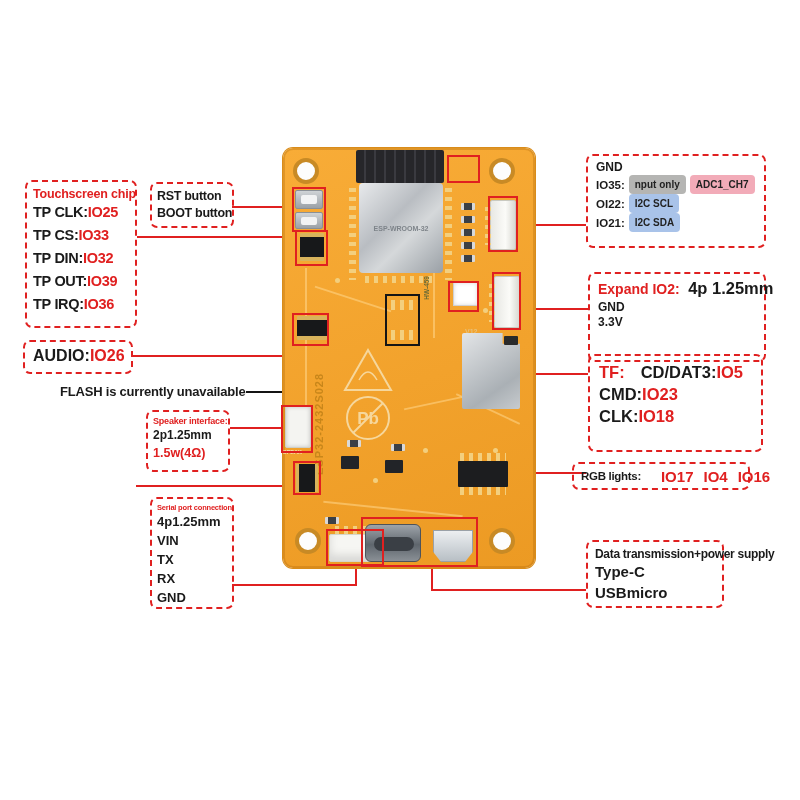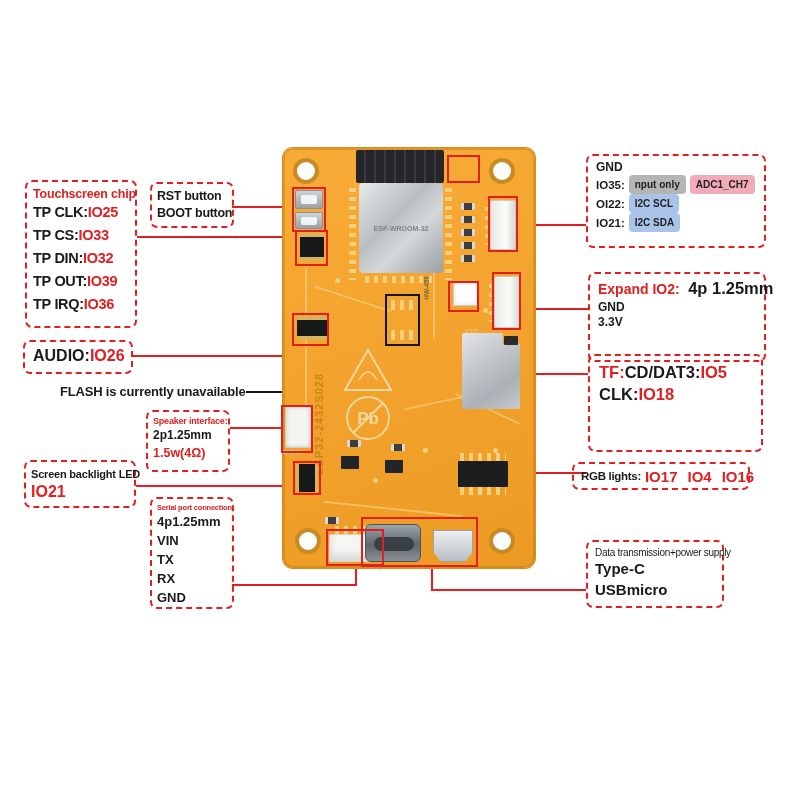--- a/index.html
+++ b/index.html
@@ -188,24 +188,20 @@
   </div>
 
   <div style="position:absolute;left:60px;top:384px;font-size:13px;font-weight:bold;white-space:nowrap;letter-spacing:-0.2px;">FLASH is currently unavailable</div>
 
   <div class="abox" style="left:146px;top:410px;width:84px;height:62px;padding:4px 5px;">
     <div class="red" style="font-size:9px;font-weight:bold;letter-spacing:-0.2px;">Speaker interface:</div>
     <div class="blk" style="font-size:12px;font-weight:bold;line-height:19px;">2p1.25mm</div>
     <div class="red" style="font-size:12.5px;font-weight:bold;line-height:17px;">1.5w(4Ω)</div>
   </div>
 
-  <div class="abox" style="left:24px;top:460px;width:112px;height:48px;padding:4px 5px;">
-    <div class="blk" style="font-size:11px;font-weight:bold;line-height:16px;letter-spacing:-0.2px;">Screen backlight LED</div>
-    <div class="red" style="font-size:16px;font-weight:bold;line-height:20px;">IO21</div>
-  </div>
 
   <div class="abox" style="left:150px;top:497px;width:84px;height:112px;padding:4px 5px;">
     <div class="red" style="font-size:7.5px;font-weight:bold;letter-spacing:-0.2px;">Serial port connection:</div>
     <div class="blk" style="font-size:13px;font-weight:bold;line-height:19px;">4p1.25mm</div>
     <div class="blk" style="font-size:13px;font-weight:bold;line-height:19px;">VIN</div>
     <div class="blk" style="font-size:13px;font-weight:bold;line-height:19px;">TX</div>
     <div class="blk" style="font-size:13px;font-weight:bold;line-height:19px;">RX</div>
     <div class="blk" style="font-size:13px;font-weight:bold;line-height:19px;">GND</div>
   </div>
 
@@ -226,31 +222,32 @@
     <div style="line-height:21px;">
       <span class="red" style="font-size:14px;font-weight:bold;">Expand IO2:</span>
       <span class="blk" style="font-size:16.5px;font-weight:bold;margin-left:4px;">4p 1.25mm</span>
     </div>
     <div class="blk" style="font-size:12px;font-weight:bold;line-height:15px;">GND</div>
     <div class="blk" style="font-size:12px;font-weight:bold;line-height:15px;">3.3V</div>
   </div>
 
   <div class="abox" style="left:588px;top:354px;width:175px;height:98px;padding:5px 9px;">
     <div style="font-size:16.5px;font-weight:bold;line-height:22px;">
-      <span class="red" style="margin-right:0;">TF:</span><span class="blk">CD/DAT3:</span><span class="red">IO5</span>
-    </div>
+      <span class="red" style="margin-right:16px;">TF:</span><span class="blk">CD/DAT3:</span><span class="red">IO5</span>
+    </div>
+    <div style="font-size:16.5px;font-weight:bold;line-height:22px;"><span class="blk">CMD:</span><span class="red">IO23</span></div>
     <div style="font-size:16.5px;font-weight:bold;line-height:22px;"><span class="blk">CLK:</span><span class="red">IO18</span></div>
   </div>
 
   <div class="abox" style="left:572px;top:462px;width:178px;height:28px;padding:0 7px;display:flex;align-items:center;">
     <span class="blk" style="font-size:11.5px;font-weight:bold;letter-spacing:-0.3px;">RGB lights:</span>
-    <span class="red" style="font-size:15px;font-weight:bold;margin-left:4px;">IO17</span>
+    <span class="red" style="font-size:15px;font-weight:bold;margin-left:20px;">IO17</span>
     <span class="red" style="font-size:15px;font-weight:bold;margin-left:10px;">IO4</span>
     <span class="red" style="font-size:15px;font-weight:bold;margin-left:10px;">IO16</span>
   </div>
 
   <div class="abox" style="left:586px;top:540px;width:138px;height:68px;padding:5px 7px;">
-    <div class="blk" style="font-size:10px;font-weight:normal;letter-spacing:-0.3px;">Data transmission+power supply</div>
+    <div class="blk" style="font-size:12px;font-weight:bold;letter-spacing:-0.3px;">Data transmission+power supply</div>
     <div class="blk" style="font-size:15px;font-weight:bold;line-height:21px;">Type-C</div>
     <div class="blk" style="font-size:15px;font-weight:bold;line-height:21px;">USBmicro</div>
   </div>
 
 </div>
 
 </body></html>

